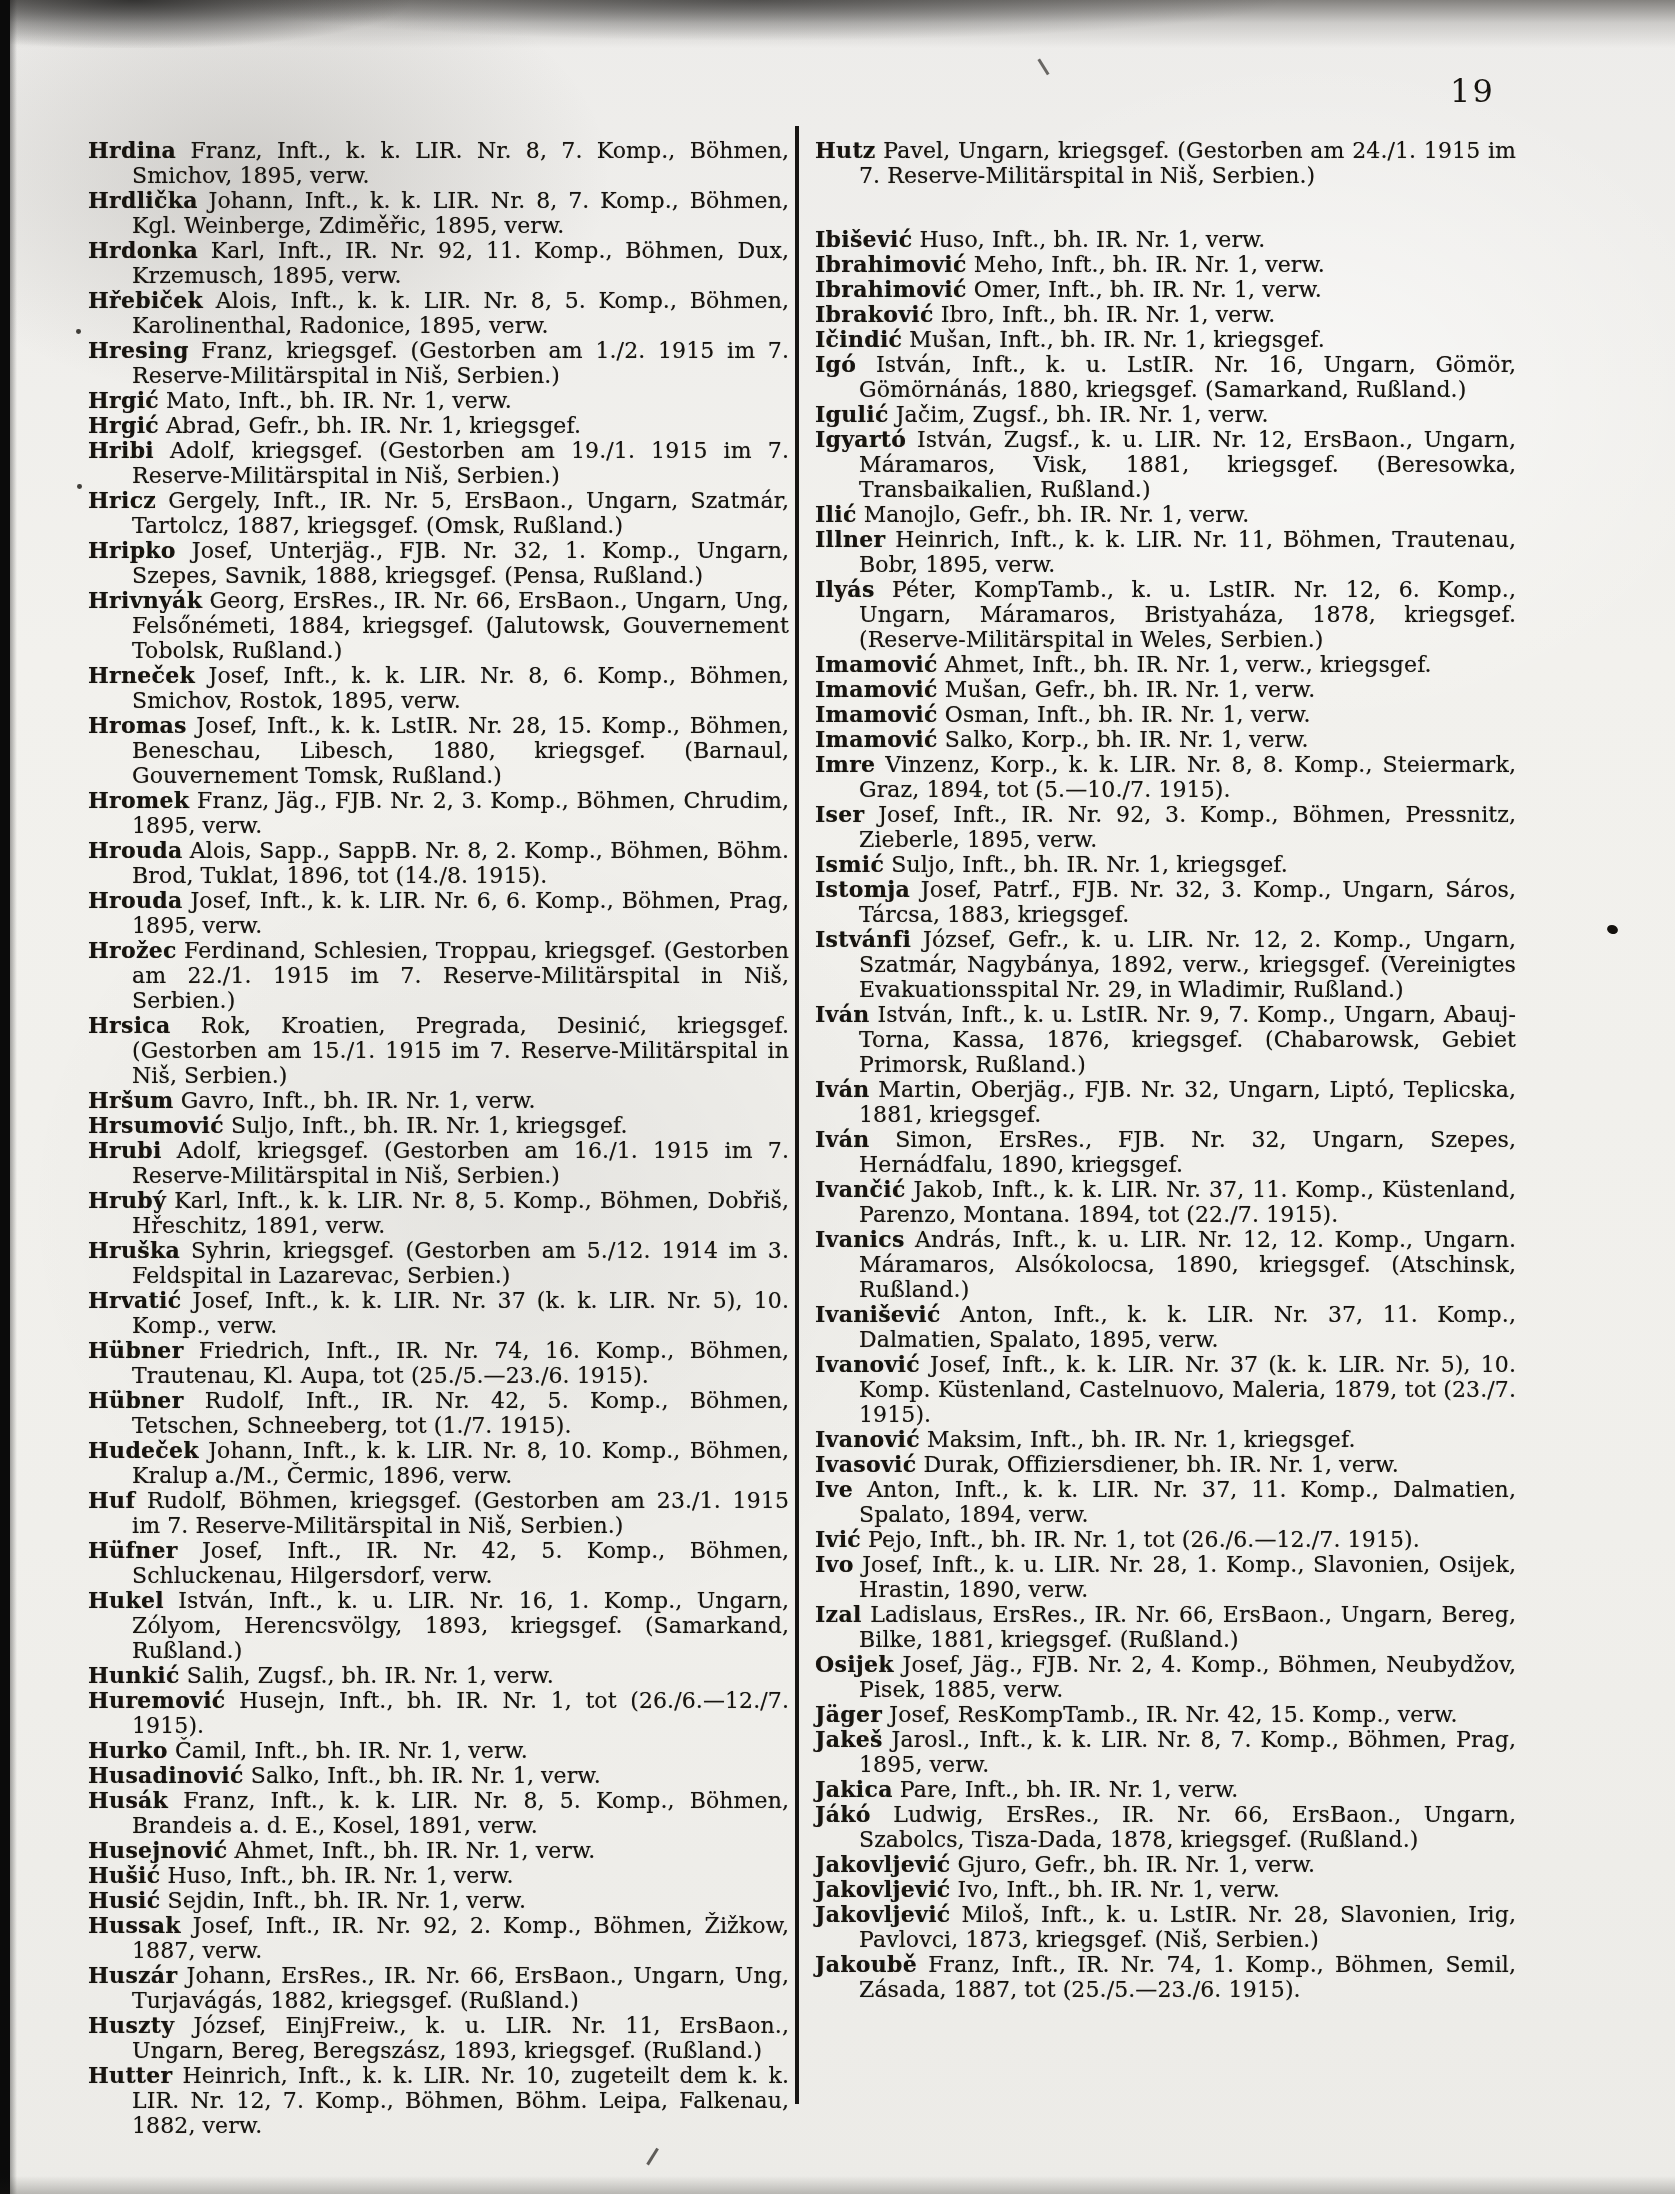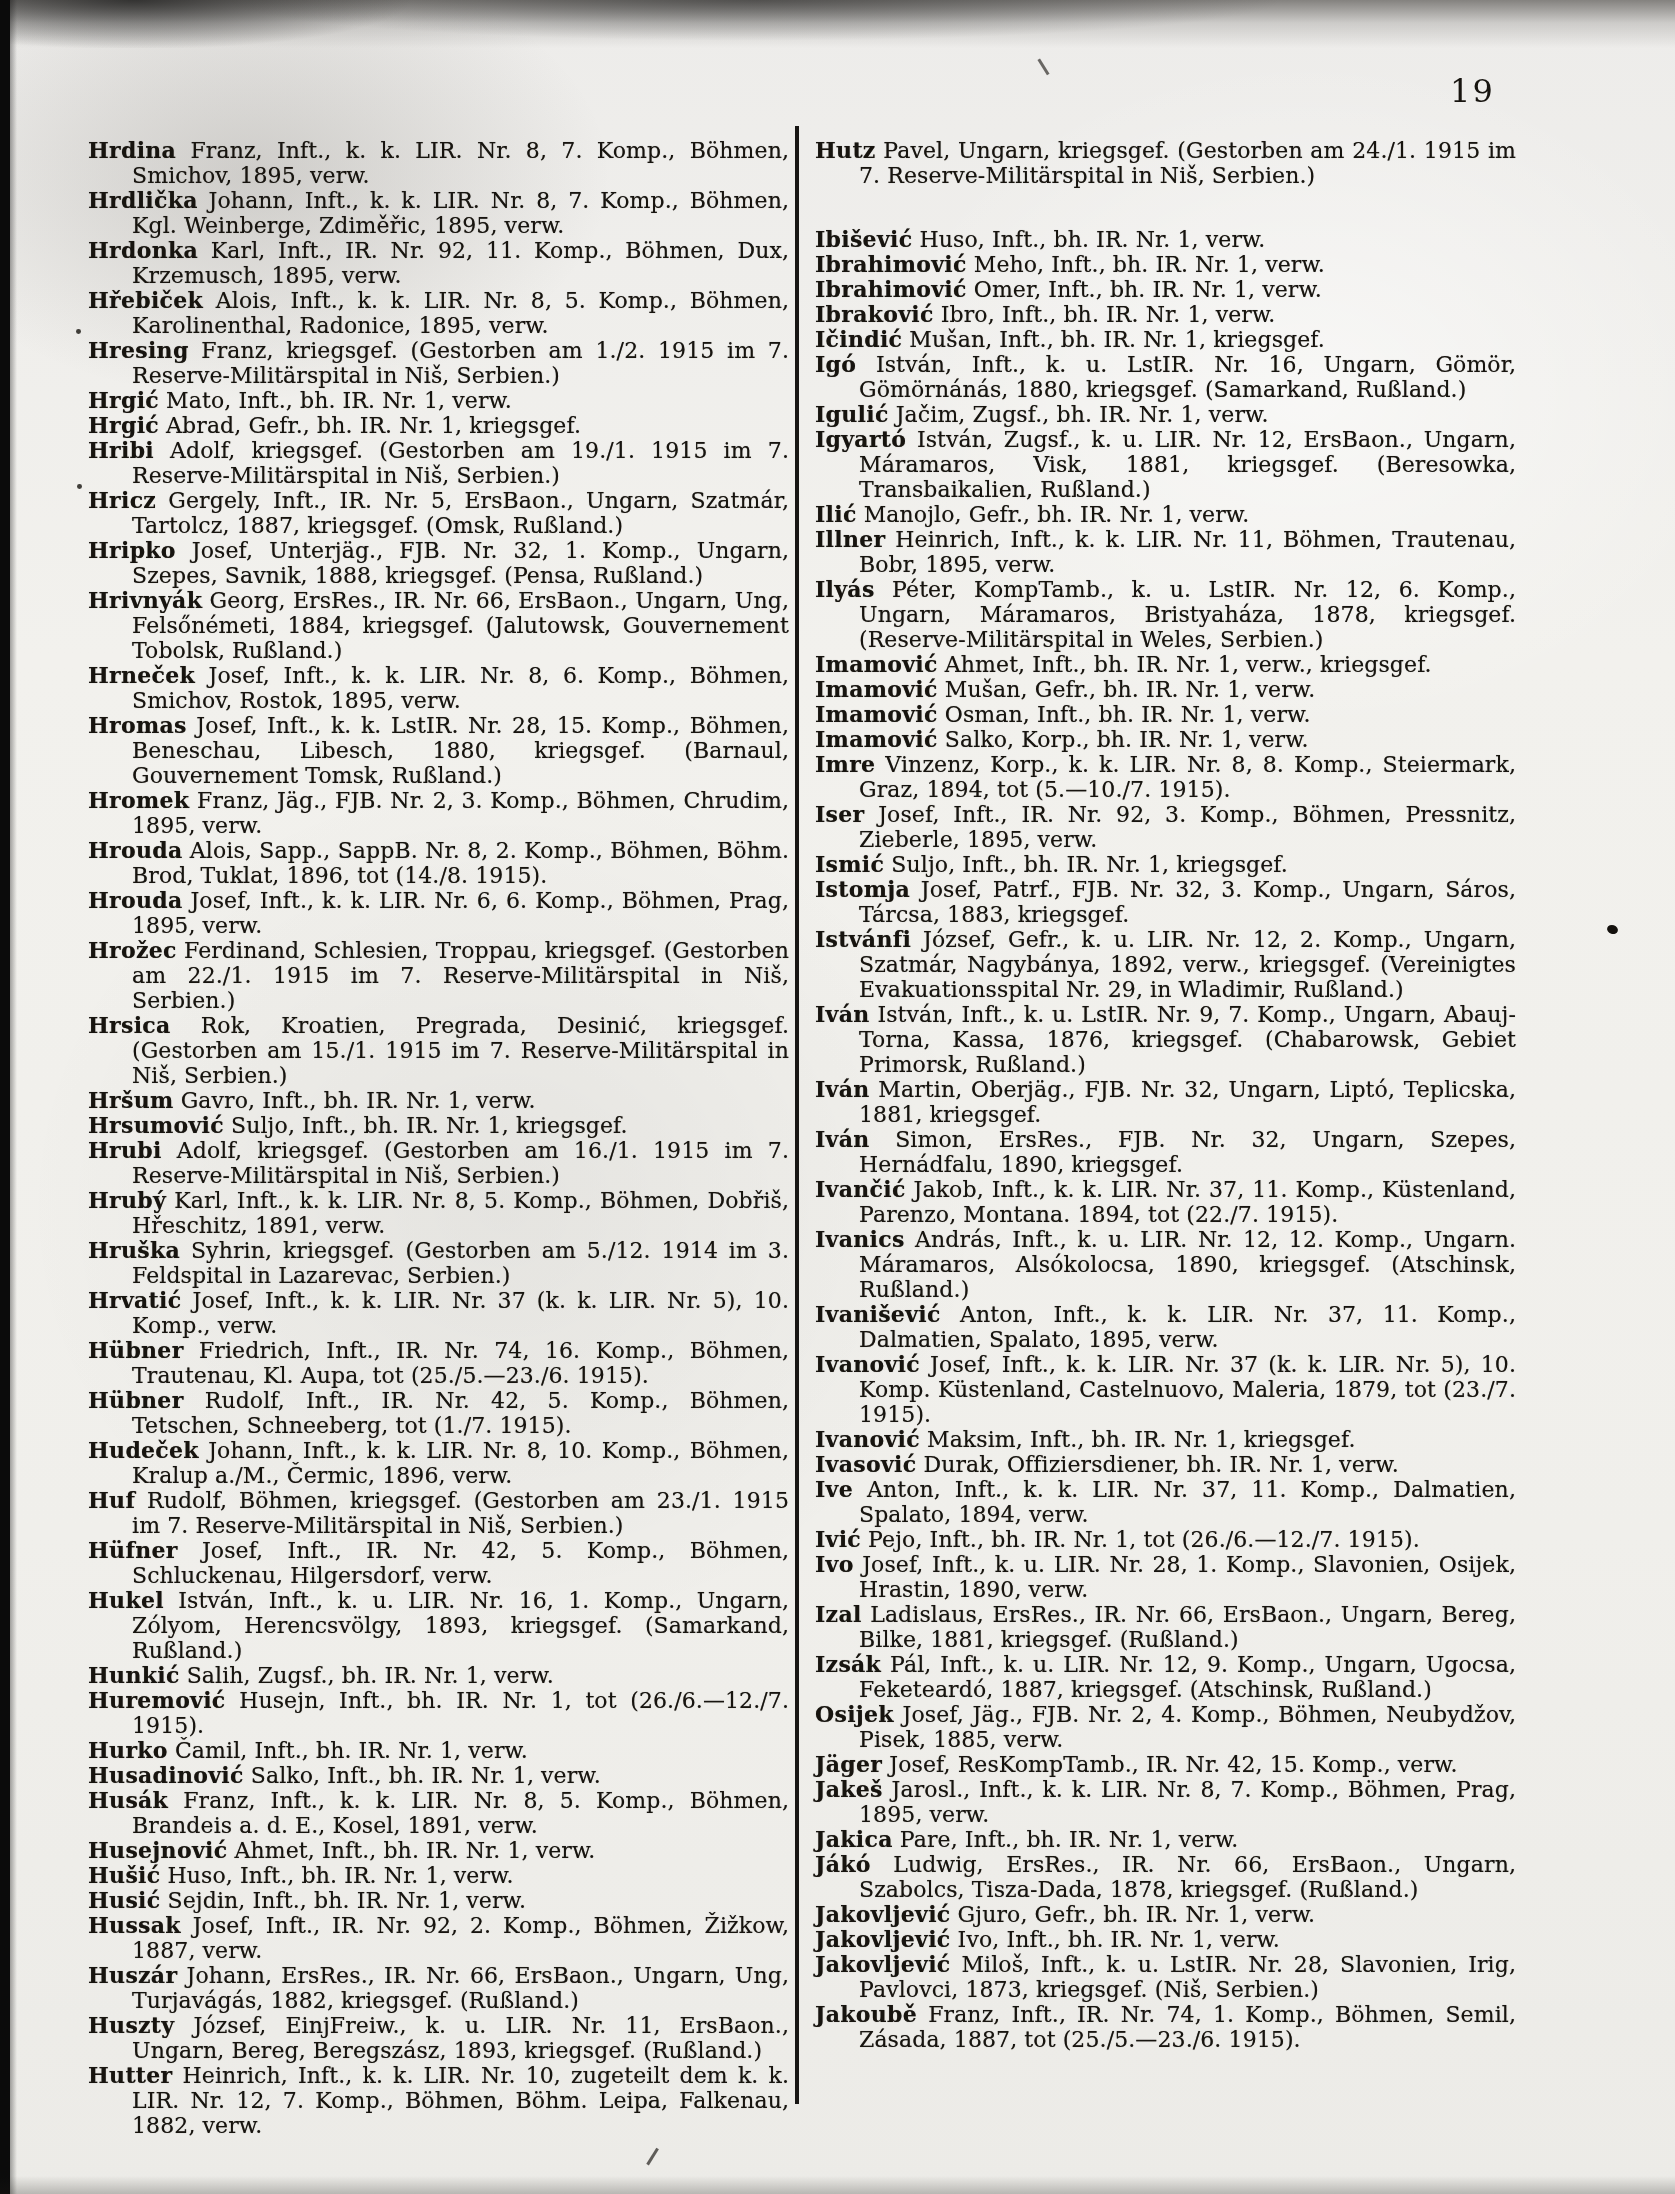--- a/index.html
+++ b/index.html
@@ -130,21 +130,20 @@
       <p class="entry"><b>Ivančić</b><span> Jakob, Inft., k. k. LIR. Nr. 37, 11. Komp., Küstenland, Parenzo, Montana. 1894, tot (22./7. 1915).</span></p>
       <p class="entry"><b>Ivanics</b><span> András, Inft., k. u. LIR. Nr. 12, 12. Komp., Ungarn. Máramaros, Alsókolocsa, 1890, kriegsgef. (Atschinsk, Rußland.)</span></p>
       <p class="entry"><b>Ivanišević</b><span> Anton, Inft., k. k. LIR. Nr. 37, 11. Komp., Dalmatien, Spalato, 1895, verw.</span></p>
       <p class="entry"><b>Ivanović</b><span> Josef, Inft., k. k. LIR. Nr. 37 (k. k. LIR. Nr. 5), 10. Komp. Küstenland, Castelnuovo, Maleria, 1879, tot (23./7. 1915).</span></p>
       <p class="entry"><b>Ivanović</b><span> Maksim, Inft., bh. IR. Nr. 1, kriegsgef.</span></p>
       <p class="entry"><b>Ivasović</b><span> Durak, Offiziersdiener, bh. IR. Nr. 1, verw.</span></p>
       <p class="entry"><b>Ive</b><span> Anton, Inft., k. k. LIR. Nr. 37, 11. Komp., Dalmatien, Spalato, 1894, verw.</span></p>
       <p class="entry"><b>Ivić</b><span> Pejo, Inft., bh. IR. Nr. 1, tot (26./6.—12./7. 1915).</span></p>
       <p class="entry"><b>Ivo</b><span> Josef, Inft., k. u. LIR. Nr. 28, 1. Komp., Slavonien, Osijek, Hrastin, 1890, verw.</span></p>
       <p class="entry"><b>Izal</b><span> Ladislaus, ErsRes., IR. Nr. 66, ErsBaon., Ungarn, Bereg, Bilke, 1881, kriegsgef. (Rußland.)</span></p>
-      <p class="entry"><b>Izsák</b><span> Pál, Inft., k. u. LIR. Nr. 12, 9. Komp., Ungarn, Ugocsa, Feketeardó, 1887, kriegsgef. (Atschinsk, Rußland.)</span></p>
       <p class="entry"><b>Osijek</b><span> Josef, Jäg., FJB. Nr. 2, 4. Komp., Böhmen, Neubydžov, Pisek, 1885, verw.</span></p>
       <p class="entry"><b>Jäger</b><span> Josef, ResKompTamb., IR. Nr. 42, 15. Komp., verw.</span></p>
       <p class="entry"><b>Jakeš</b><span> Jarosl., Inft., k. k. LIR. Nr. 8, 7. Komp., Böhmen, Prag, 1895, verw.</span></p>
       <p class="entry"><b>Jakica</b><span> Pare, Inft., bh. IR. Nr. 1, verw.</span></p>
       <p class="entry"><b>Jákó</b><span> Ludwig, ErsRes., IR. Nr. 66, ErsBaon., Ungarn, Szabolcs, Tisza-Dada, 1878, kriegsgef. (Rußland.)</span></p>
       <p class="entry"><b>Jakovljević</b><span> Gjuro, Gefr., bh. IR. Nr. 1, verw.</span></p>
       <p class="entry"><b>Jakovljević</b><span> Ivo, Inft., bh. IR. Nr. 1, verw.</span></p>
       <p class="entry"><b>Jakovljević</b><span> Miloš, Inft., k. u. LstIR. Nr. 28, Slavonien, Irig, Pavlovci, 1873, kriegsgef. (Niš, Serbien.)</span></p>
       <p class="entry"><b>Jakoubě</b><span> Franz, Inft., IR. Nr. 74, 1. Komp., Böhmen, Semil, Zásada, 1887, tot (25./5.—23./6. 1915).</span></p>
     </div>

